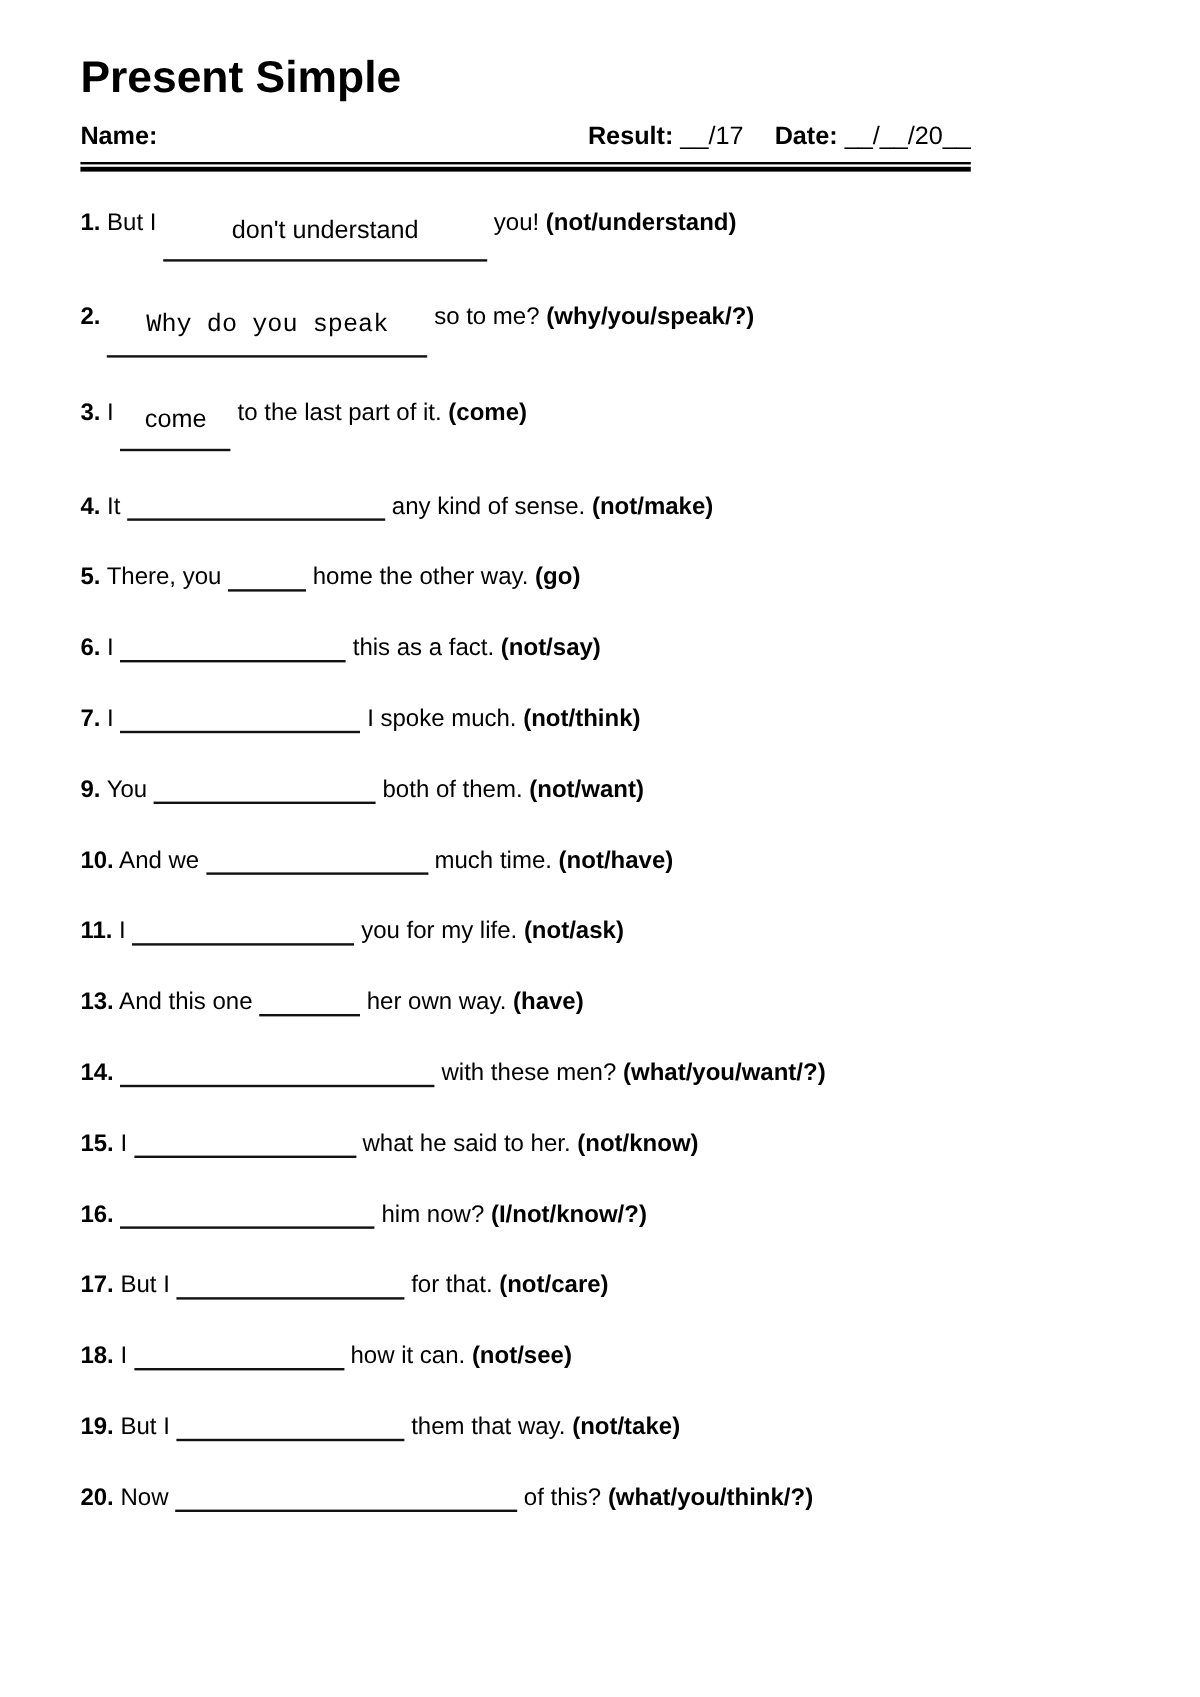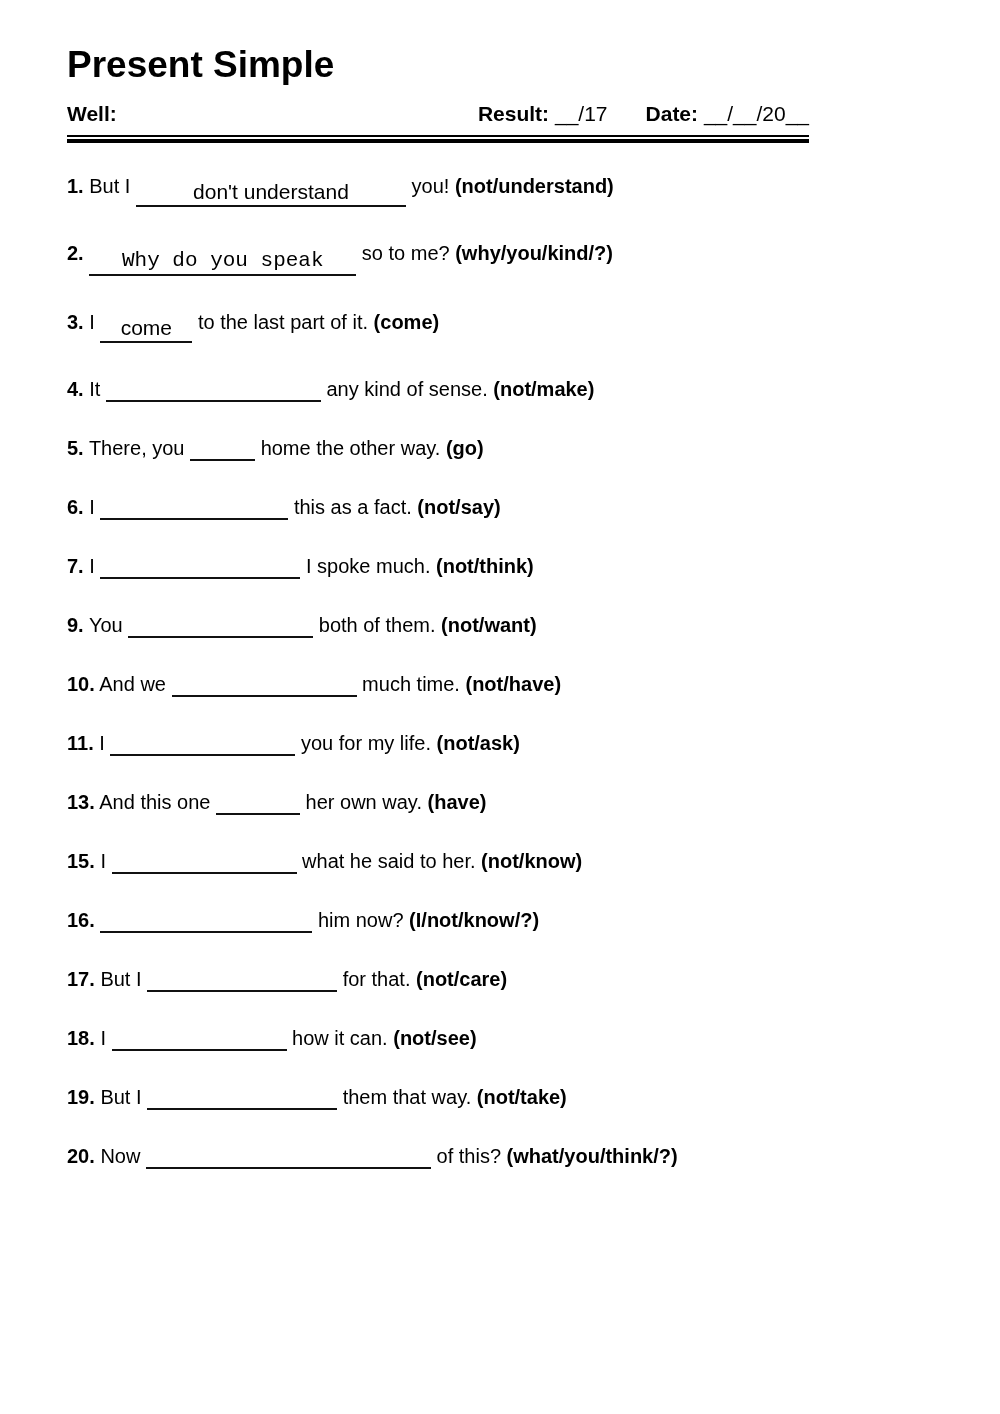--- a/index.html
+++ b/index.html
@@ -23,21 +23,21 @@
     margin: 0 0 16px 0;
     letter-spacing: 0px;
   }
   .meta-row {
     display: flex;
     justify-content: space-between;
     align-items: baseline;
     font-size: 21px;
     margin-bottom: 9px;
   }
-  .meta-right { display: flex; gap: 38px; }
+  .meta-right { display: flex; gap: 26px; }
   .meta-label { font-weight: bold; }
   .meta-value { font-weight: normal; }
   .meta-pair { white-space: nowrap; }
   .rule {
     height: 2px;
     border-top: 2px solid #000;
     border-bottom: 4px solid #000;
   }
   .questions { padding-top: 31px; }
   .q-row {
@@ -53,58 +53,59 @@
     align-items: flex-end;
     justify-content: center;
     border-bottom: 2px solid #111;
     height: 24px;
     vertical-align: -6px;
     box-sizing: border-box;
   }
   .answer {
     font-size: 21px;
     line-height: 23px;
-    padding-bottom: 2px;
+    padding-bottom: 13px;
     white-space: nowrap;
   }
 </style>
 </head>
 <body>
 
 <div class="page">
   <h1 class="title">Present Simple</h1>
 
   <div class="meta-row">
-    <span class="meta-label">Well:</span>
+    <span class="meta-label">Name:</span>
     <span class="meta-right">
       <span class="meta-pair"><span class="meta-label">Result:</span> <span class="meta-value">__/17</span></span>
       <span class="meta-pair"><span class="meta-label">Date:</span> <span class="meta-value">__/__/20__</span></span>
     </span>
   </div>
 
   <div class="rule"></div>
 
   <div class="questions">
       <div class="q-row"><span class="q-num">1.</span> <span>But I</span> <span class="blank" style="width: 270px;">
           <span class="answer">don't understand</span>
         </span> <span>you!</span> <span class="q-hint">(not/understand)</span></div>
       <div class="q-row"><span class="q-num">2.</span> <span class="blank" style="width: 267px; font-family: Liberation Mono, monospace;">
           <span class="answer">Why do you speak</span>
-        </span> <span>so to me?</span> <span class="q-hint">(why/you/kind/?)</span></div>
+        </span> <span>so to me?</span> <span class="q-hint">(why/you/speak/?)</span></div>
       <div class="q-row"><span class="q-num">3.</span> <span>I</span> <span class="blank" style="width: 92px;">
           <span class="answer">come</span>
         </span> <span>to the last part of it.</span> <span class="q-hint">(come)</span></div>
       <div class="q-row"><span class="q-num">4.</span> <span>It</span> <span class="blank" style="width: 215px;"></span> <span>any kind of sense.</span> <span class="q-hint">(not/make)</span></div>
       <div class="q-row"><span class="q-num">5.</span> <span>There, you</span> <span class="blank" style="width: 65px;"></span> <span>home the other way.</span> <span class="q-hint">(go)</span></div>
       <div class="q-row"><span class="q-num">6.</span> <span>I</span> <span class="blank" style="width: 188px;"></span> <span>this as a fact.</span> <span class="q-hint">(not/say)</span></div>
       <div class="q-row"><span class="q-num">7.</span> <span>I</span> <span class="blank" style="width: 200px;"></span> <span>I spoke much.</span> <span class="q-hint">(not/think)</span></div>
       <div class="q-row"><span class="q-num">9.</span> <span>You</span> <span class="blank" style="width: 185px;"></span> <span>both of them.</span> <span class="q-hint">(not/want)</span></div>
       <div class="q-row"><span class="q-num">10.</span> <span>And we</span> <span class="blank" style="width: 185px;"></span> <span>much time.</span> <span class="q-hint">(not/have)</span></div>
       <div class="q-row"><span class="q-num">11.</span> <span>I</span> <span class="blank" style="width: 185px;"></span> <span>you for my life.</span> <span class="q-hint">(not/ask)</span></div>
       <div class="q-row"><span class="q-num">13.</span> <span>And this one</span> <span class="blank" style="width: 84px;"></span> <span>her own way.</span> <span class="q-hint">(have)</span></div>
+      <div class="q-row"><span class="q-num">14.</span> <span class="blank" style="width: 262px;"></span> <span>with these men?</span> <span class="q-hint">(what/you/want/?)</span></div>
       <div class="q-row"><span class="q-num">15.</span> <span>I</span> <span class="blank" style="width: 185px;"></span> <span>what he said to her.</span> <span class="q-hint">(not/know)</span></div>
       <div class="q-row"><span class="q-num">16.</span> <span class="blank" style="width: 212px;"></span> <span>him now?</span> <span class="q-hint">(I/not/know/?)</span></div>
       <div class="q-row"><span class="q-num">17.</span> <span>But I</span> <span class="blank" style="width: 190px;"></span> <span>for that.</span> <span class="q-hint">(not/care)</span></div>
       <div class="q-row"><span class="q-num">18.</span> <span>I</span> <span class="blank" style="width: 175px;"></span> <span>how it can.</span> <span class="q-hint">(not/see)</span></div>
       <div class="q-row"><span class="q-num">19.</span> <span>But I</span> <span class="blank" style="width: 190px;"></span> <span>them that way.</span> <span class="q-hint">(not/take)</span></div>
       <div class="q-row"><span class="q-num">20.</span> <span>Now</span> <span class="blank" style="width: 285px;"></span> <span>of this?</span> <span class="q-hint">(what/you/think/?)</span></div>
     </div>
 </div>
 
 </body></html>

